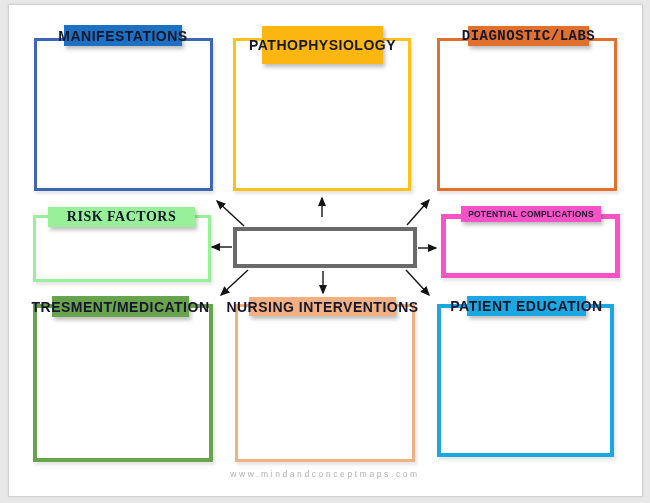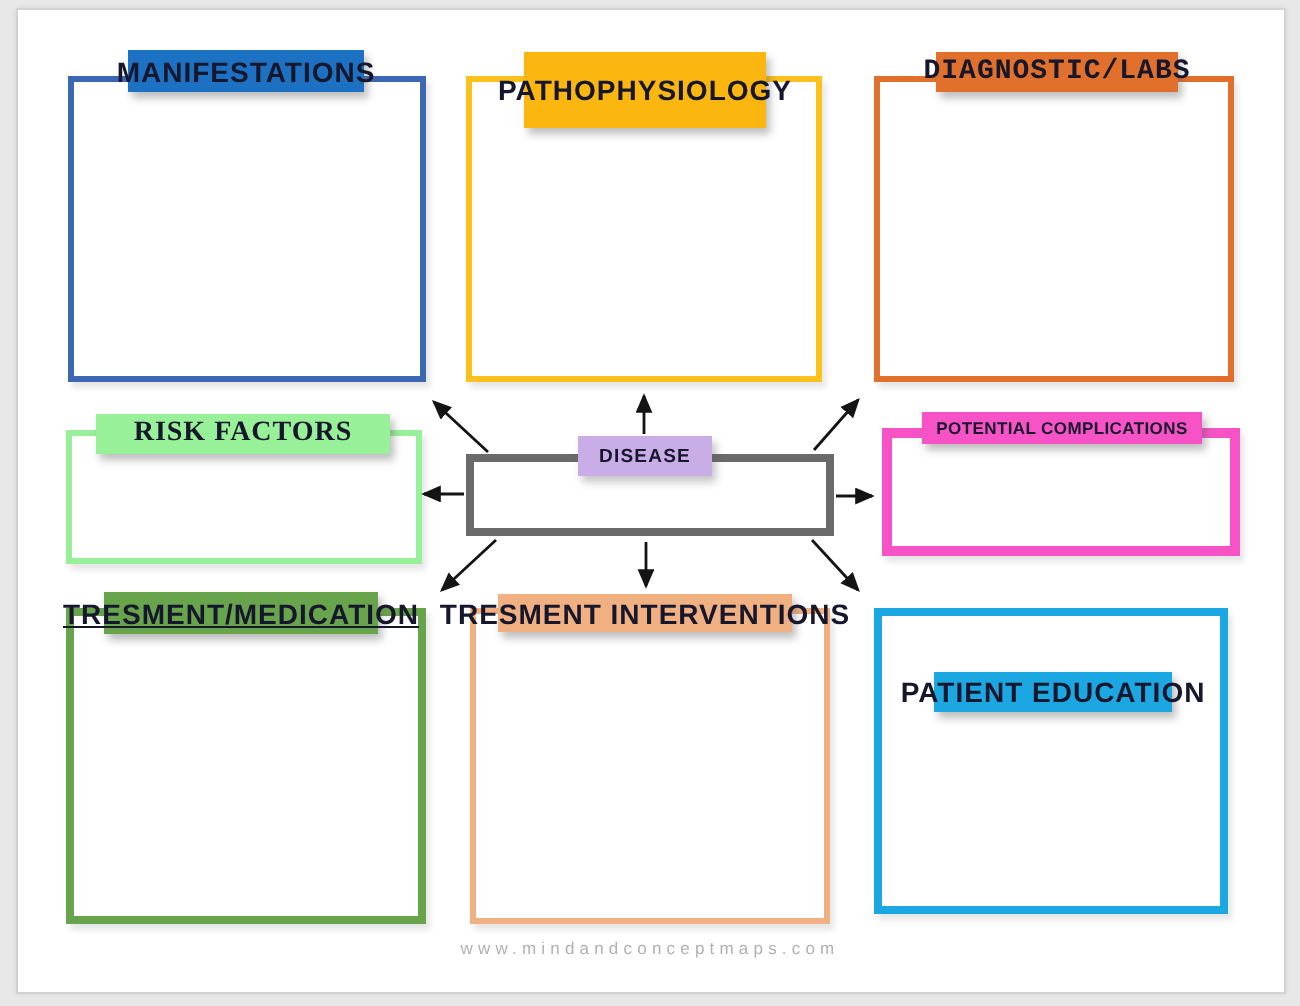--- a/index.html
+++ b/index.html
@@ -38,25 +38,25 @@
   .n0 .node-header{left:64px;top:25px;width:118px;height:21px;}
   .n1 .node-box{left:233px;top:38px;width:178px;height:153px;border-width:3px;}
   .n1 .node-header{left:262px;top:26px;width:121px;height:38px;}
   .n2 .node-box{left:437px;top:38px;width:180px;height:153px;border-width:3px;}
   .n2 .node-header{left:468px;top:26px;width:121px;height:20px;font-family:Liberation Mono, monospace;}
   .n3 .node-box{left:33px;top:215px;width:178px;height:67px;border-width:3px;}
   .n3 .node-header{left:48px;top:207px;width:147px;height:20px;font-family:Liberation Serif, serif;}
   .n4 .node-box{left:441px;top:214px;width:179px;height:64px;border-width:5px;}
   .n4 .node-header{left:461px;top:206px;width:140px;height:16px;font-size:8.5px;letter-spacing:0.2px;}
   .n5 .node-box{left:33px;top:304px;width:180px;height:158px;border-width:4px;}
-  .n5 .node-header{left:52px;top:296px;width:137px;height:21px;text-decoration:underline;}
+  .n5 .node-header{left:52px;top:296px;width:137px;height:21px;}
   .n6 .node-box{left:235px;top:304px;width:180px;height:158px;border-width:3px;}
   .n6 .node-header{left:249px;top:297px;width:147px;height:19px;}
   .n7 .node-box{left:437px;top:304px;width:177px;height:153px;border-width:4px;}
-  .n7 .node-header{left:467px;top:296px;width:119px;height:20px;margin-top:40px;}
+  .n7 .node-header{left:467px;top:296px;width:119px;height:20px;}
   
   .center-box{
     position:absolute;left:233px;top:227px;width:184px;height:41px;
     background:#ffffff;border:4px solid #6a6a6a;box-sizing:border-box;z-index:2;
   }
   .center-label{
     position:absolute;left:289px;top:218px;width:67px;height:20px;
     color:#16162c;font-weight:700;font-size:9.5px;letter-spacing:0.6px;
     display:flex;align-items:center;justify-content:center;
     box-shadow:2px 3px 4px rgba(90,90,90,0.35);
@@ -118,25 +118,24 @@
     <div class="node-header">POTENTIAL COMPLICATIONS</div>
   </div>
 
   <div class="node n5" style="--box-color: #68a44c; --header-color: #68a44c;">
     <div class="node-box"></div>
     <div class="node-header">TRESMENT/MEDICATION</div>
   </div>
 
   <div class="node n6" style="--box-color: #f0b081; --header-color: #f0b081;">
     <div class="node-box"></div>
-    <div class="node-header">TRESMENT INTERVENTIONS</div>
+    <div class="node-header">NURSING INTERVENTIONS</div>
   </div>
 
   <div class="node n7" style="--box-color: #1ba7e2; --header-color: #1ba7e2;">
     <div class="node-box"></div>
     <div class="node-header">PATIENT EDUCATION</div>
   </div>
 
   <div class="center-box" style="border-color: rgb(106, 106, 106);"></div>
-  <div class="center-label" id="center-label" style="background: rgb(201, 173, 230);">DISEASE</div>
 
   <div class="watermark">www.mindandconceptmaps.com</div>
 </div>
 
 </body></html>

